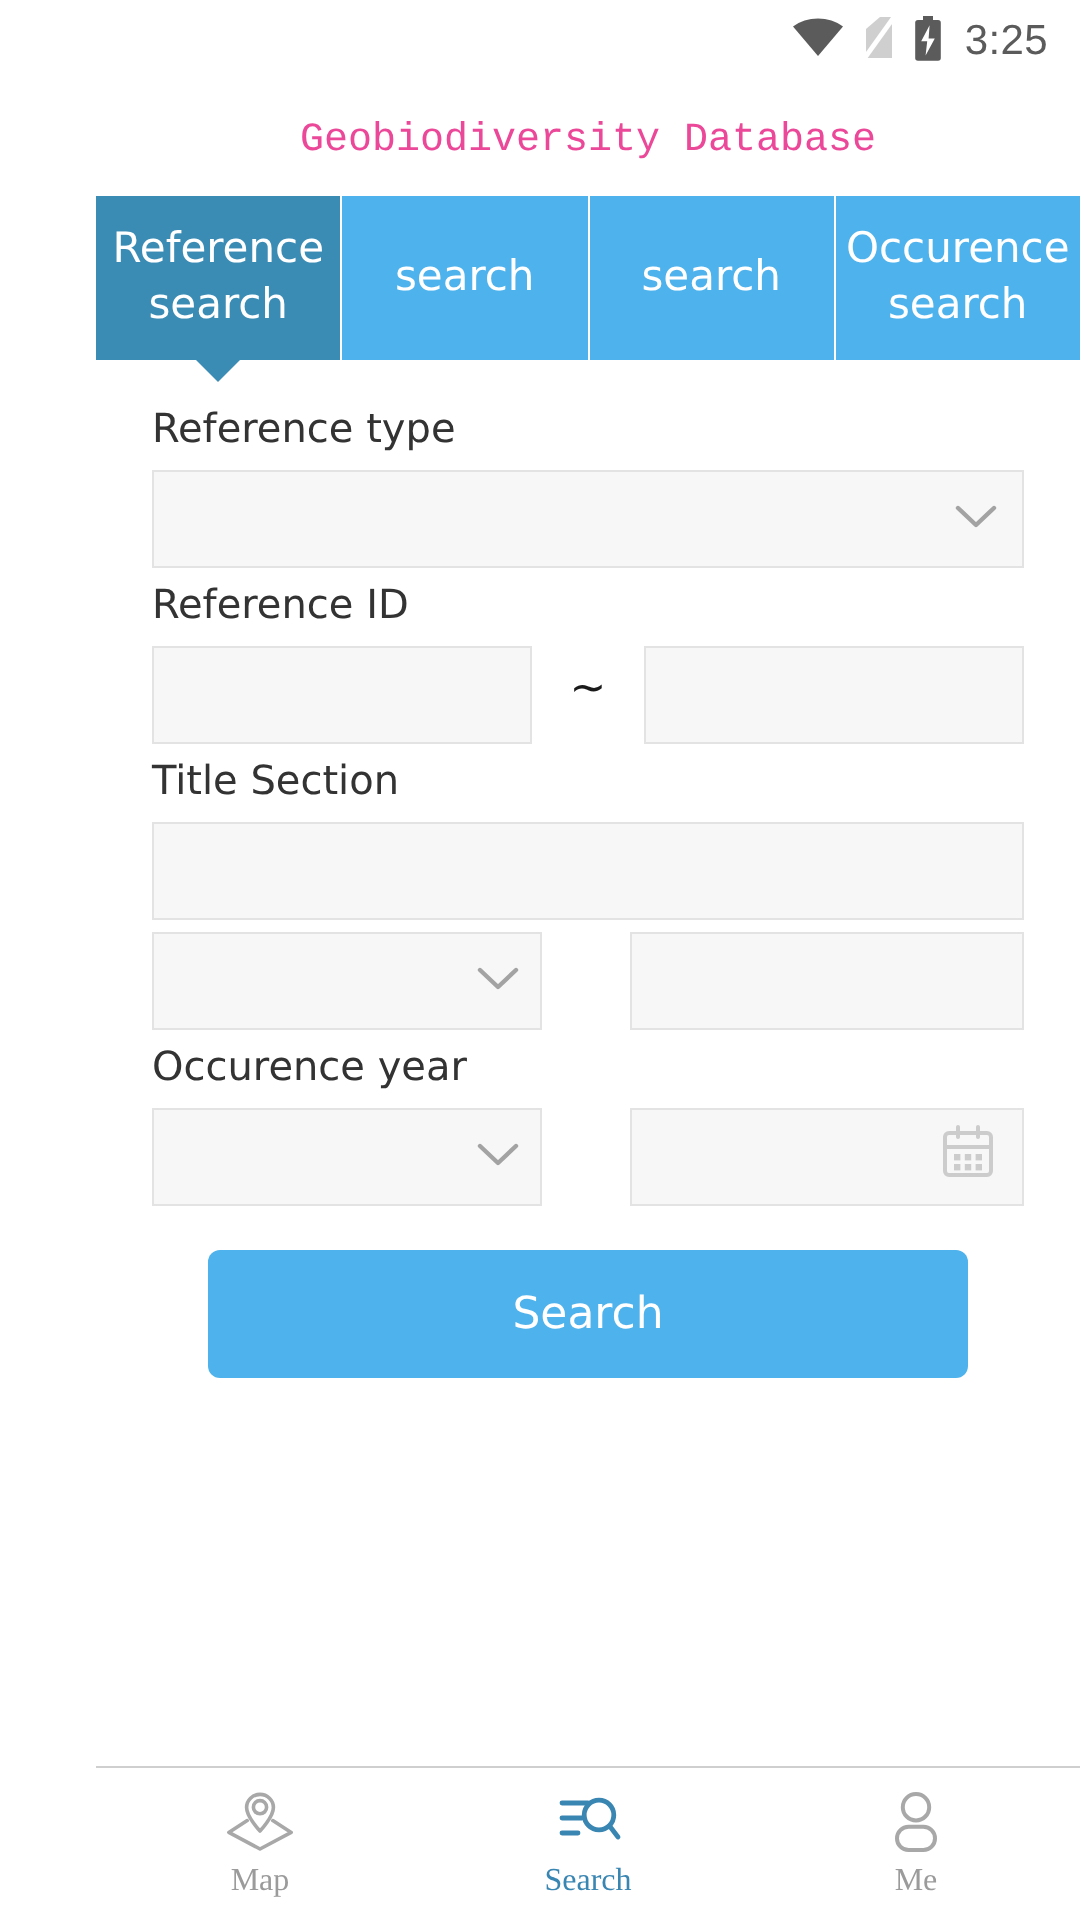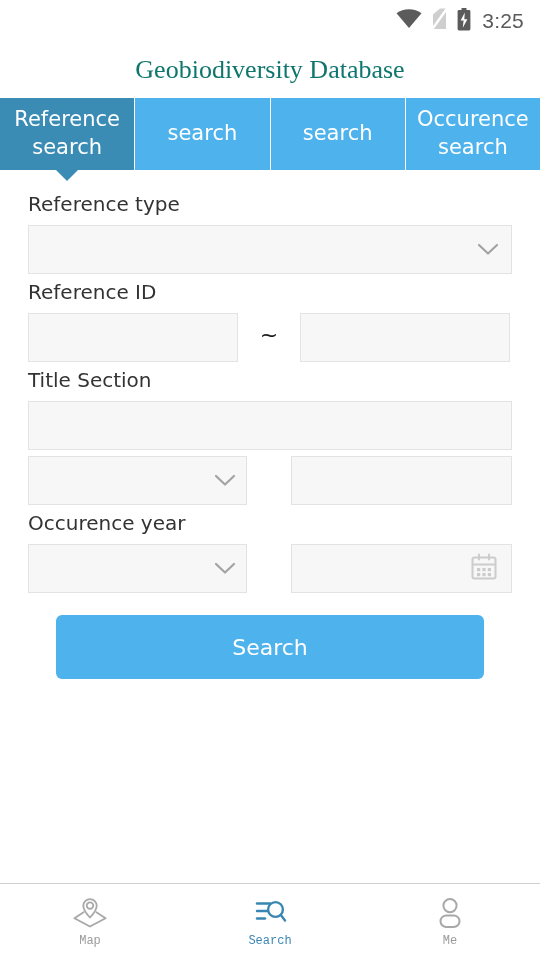--- a/index.html
+++ b/index.html
@@ -10,20 +10,21 @@
     font-family: "DejaVu Sans", "Liberation Sans", sans-serif;
     overflow: hidden;
   }
   .screen {
     position: relative;
     width: 540px;
     height: 960px;
     background: #ffffff;
     display: flex;
     flex-direction: column;
+    padding-left: 48px;
   }
 
   
   .status-bar {
     height: 42px;
     display: flex;
     align-items: center;
     justify-content: flex-end;
     padding-right: 16px;
     gap: 9px;
@@ -38,31 +39,31 @@
   }
 
   
   .app-title-bar {
     height: 56px;
     display: flex;
     align-items: center;
     justify-content: center;
   }
   .app-title {
-    font-size: 26px;
-    color: #0f766e;
-    font-family: Liberation Serif, serif;
+    font-size: 20px;
+    color: #ec4899;
+    font-family: Liberation Mono, monospace;
     font-weight: 400;
   }
 
   
   .tabs {
     display: flex;
     width: 100%;
-    height: 72px;
+    height: 82px;
     position: relative;
   }
   .tab {
     flex: 1 1 0;
     background: #4eb2ec;
     color: #ffffff;
     display: flex;
     flex-direction: column;
     align-items: center;
     justify-content: center;
@@ -158,23 +159,23 @@
   .nav-item {
     flex: 1 1 0;
     display: flex;
     flex-direction: column;
     align-items: center;
     justify-content: center;
     gap: 4px;
     cursor: pointer;
   }
   .nav-label {
-    font-size: 12px;
+    font-size: 16px;
     color: #9b9b9b;
-    font-family: Liberation Mono, monospace;
+    font-family: Liberation Serif, serif;
   }
   .nav-item.active .nav-label { color: #3a86b3; }
   .nav-icon { display: block; height: 34px; }
   .spacer { flex: 1 1 auto; }
 </style>
 </head>
 <body>
 
 <div class="screen">
 

